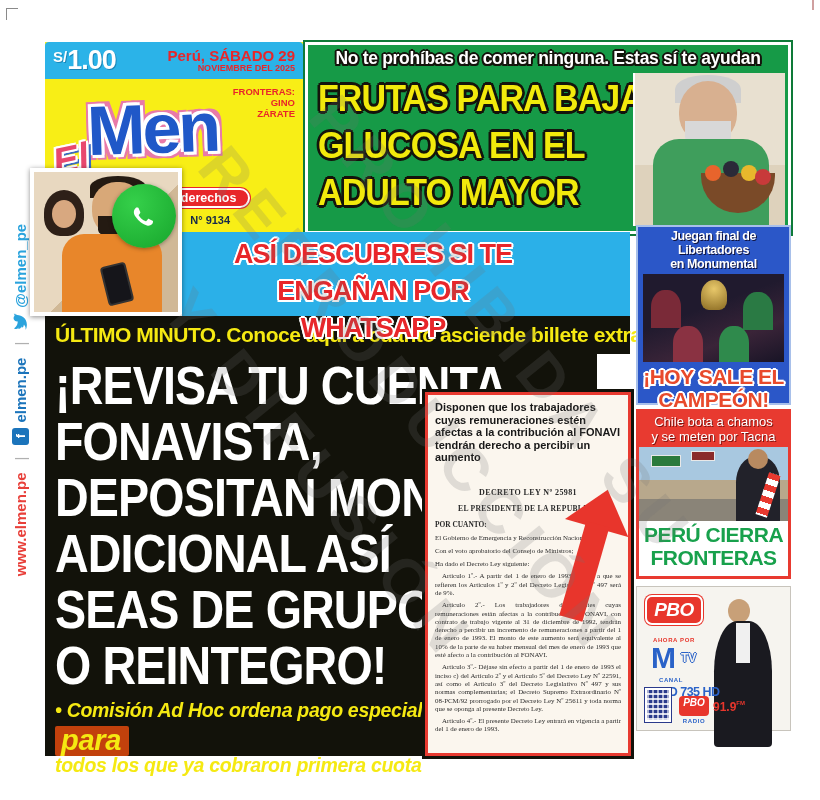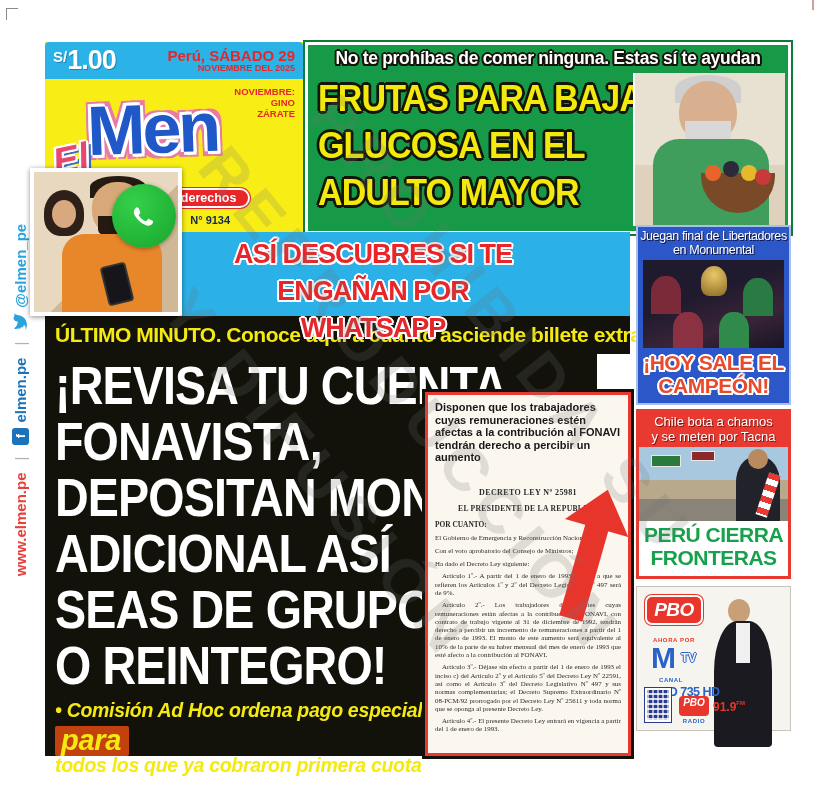--- a/index.html
+++ b/index.html
@@ -88,21 +88,21 @@
   .doc-line { text-align:center; font-size:7.6px; font-weight:bold; margin-top:7px; letter-spacing:.3px; }
   .doc-cuanto { font-size:7.4px; font-weight:bold; margin-top:7px; }
   .doc-p { font-size:6.9px; line-height:8.3px; margin-top:5px; text-align:justify; }
   .doc-art { font-size:6.9px; line-height:8.3px; margin-top:4px; text-align:justify; text-indent:7px; }
   .doc-arrow { position:absolute; right:6px; top:92px; width:66px; height:136px; transform:rotate(16deg); z-index:5; }
   .doc-arrow .head { position:absolute; left:0; top:0; width:0; height:0; border-left:33px solid transparent; border-right:33px solid transparent; border-bottom:40px solid #e8352c; }
   .doc-arrow .shaft { position:absolute; left:21px; top:36px; width:24px; height:98px; background:#e8352c; }
 
   
   .boxA { left:636px; top:225px; width:155px; height:180px; background:#2b57c8; border:2px solid #a8c0ea; }
-  .boxA-kicker { margin-top:2px; color:#fff; font-weight:normal; font-size:12.5px; line-height:14px; text-shadow:1px 1px 0 #10123a; letter-spacing:-0.4px; }
+  .boxA-kicker { margin-top:2px; color:#fff; font-weight:bold; font-size:12.5px; line-height:14px; text-shadow:1px 1px 0 #10123a; letter-spacing:-0.4px; }
   .boxA-photo { margin:3px auto 0; width:141px; height:88px; background:linear-gradient(160deg,#201a2e 0 40%,#3a2438 70%,#181426 100%); position:relative; overflow:hidden; }
   .trophy { position:absolute; left:58px; top:6px; width:26px; height:30px; background:radial-gradient(circle at 50% 30%,#e8c86a,#8a6a22); border-radius:50% 50% 30% 30%; }
   .playerA { position:absolute; width:30px; height:38px; border-radius:45% 45% 0 0; }
   .boxA-headline { margin-top:3px; font-weight:bold; font-size:21px; line-height:23px; color:#e84a2c; letter-spacing:-0.5px; }
   .boxB { left:636px; top:409px; width:155px; height:170px; background:#fff; border:3px solid #e83a30; }
   .boxB-kicker { background:#e83a30; color:#fff; font-weight:normal; font-size:13px; line-height:15px; text-align:center; padding:2px 0 3px; text-shadow:1px 1px 0 #7a1410; }
   .boxB-photo { margin:0 auto; width:149px; height:74px; background:linear-gradient(180deg,#a8c8e0 0 45%,#b8a88c 45% 70%,#8a8478 70% 100%); position:relative; overflow:hidden; }
   .sign { position:absolute; background:#2a7a3c; border:1px solid #e8e8e8; }
   .suit-man { position:absolute; right:8px; top:10px; width:44px; height:64px; background:#22222a; border-radius:40% 40% 0 0; }
   .suit-head { position:absolute; right:20px; top:2px; width:20px; height:20px; background:#b88a60; border-radius:50%; }
@@ -160,21 +160,21 @@
       <div class="price">
         <span class="cur">S/</span>
         <span class="amt">1.00</span>
       </div>
       <div class="date">
         <div class="d1">Perú, SÁBADO 29</div>
         <div class="d2">NOVIEMBRE DEL 2025</div>
       </div>
     </div>
     <div class="abs director">
-      <div>NOVIEMBRE:</div>
+      <div>FRONTERAS:</div>
       <div>GINO</div>
       <div>ZÁRATE</div>
     </div>
     <div class="abs logo-el">El</div>
     <div class="abs logo-men">Men</div>
     <div class="abs tagline">por tus derechos</div>
     <div class="abs issue-row">
       <span>AÑO XXI</span>
       <span>N° 9134</span>
     </div>

